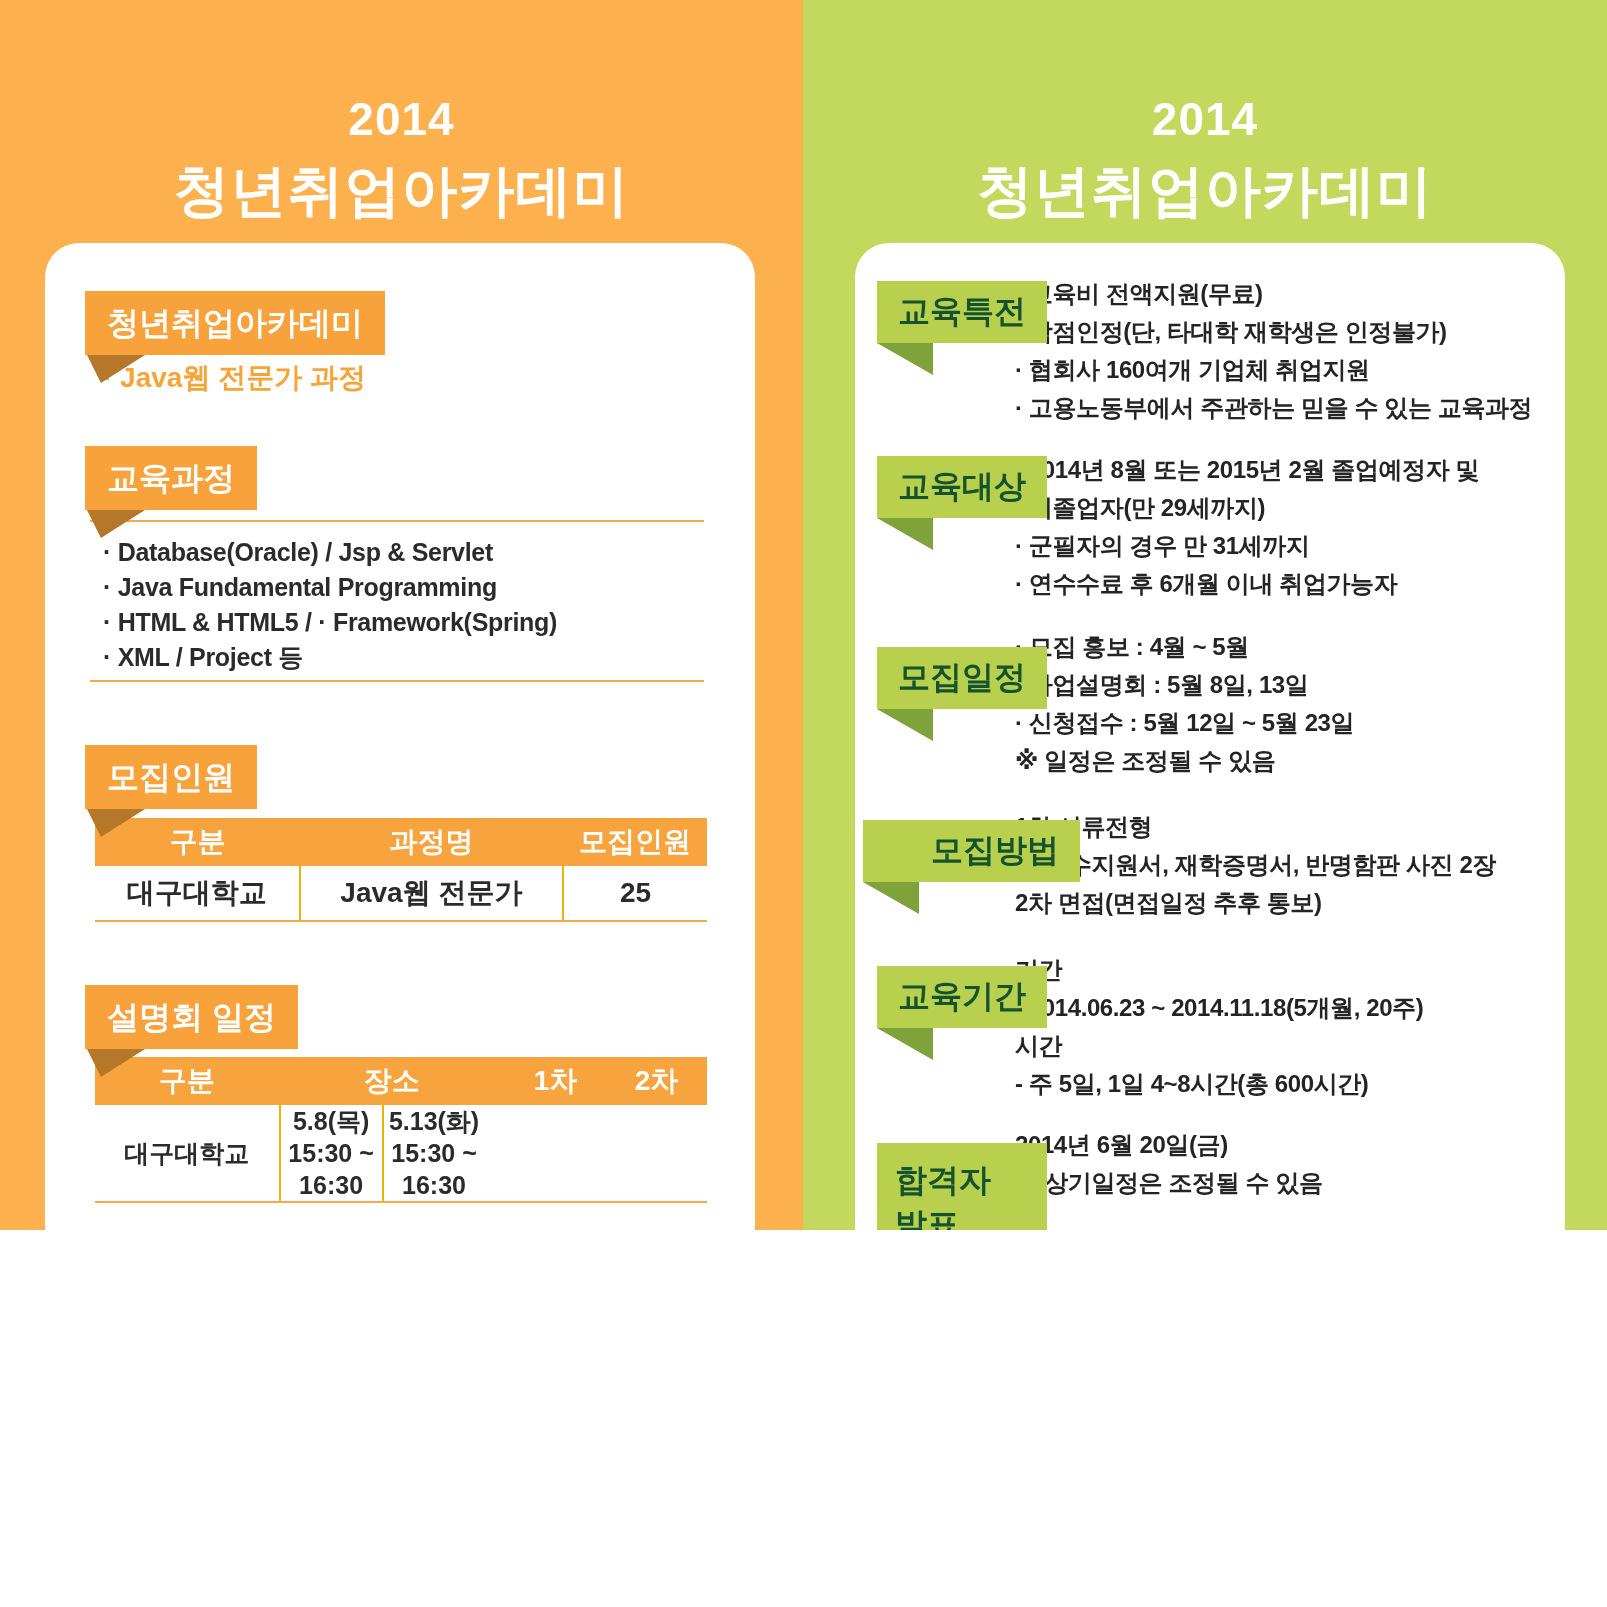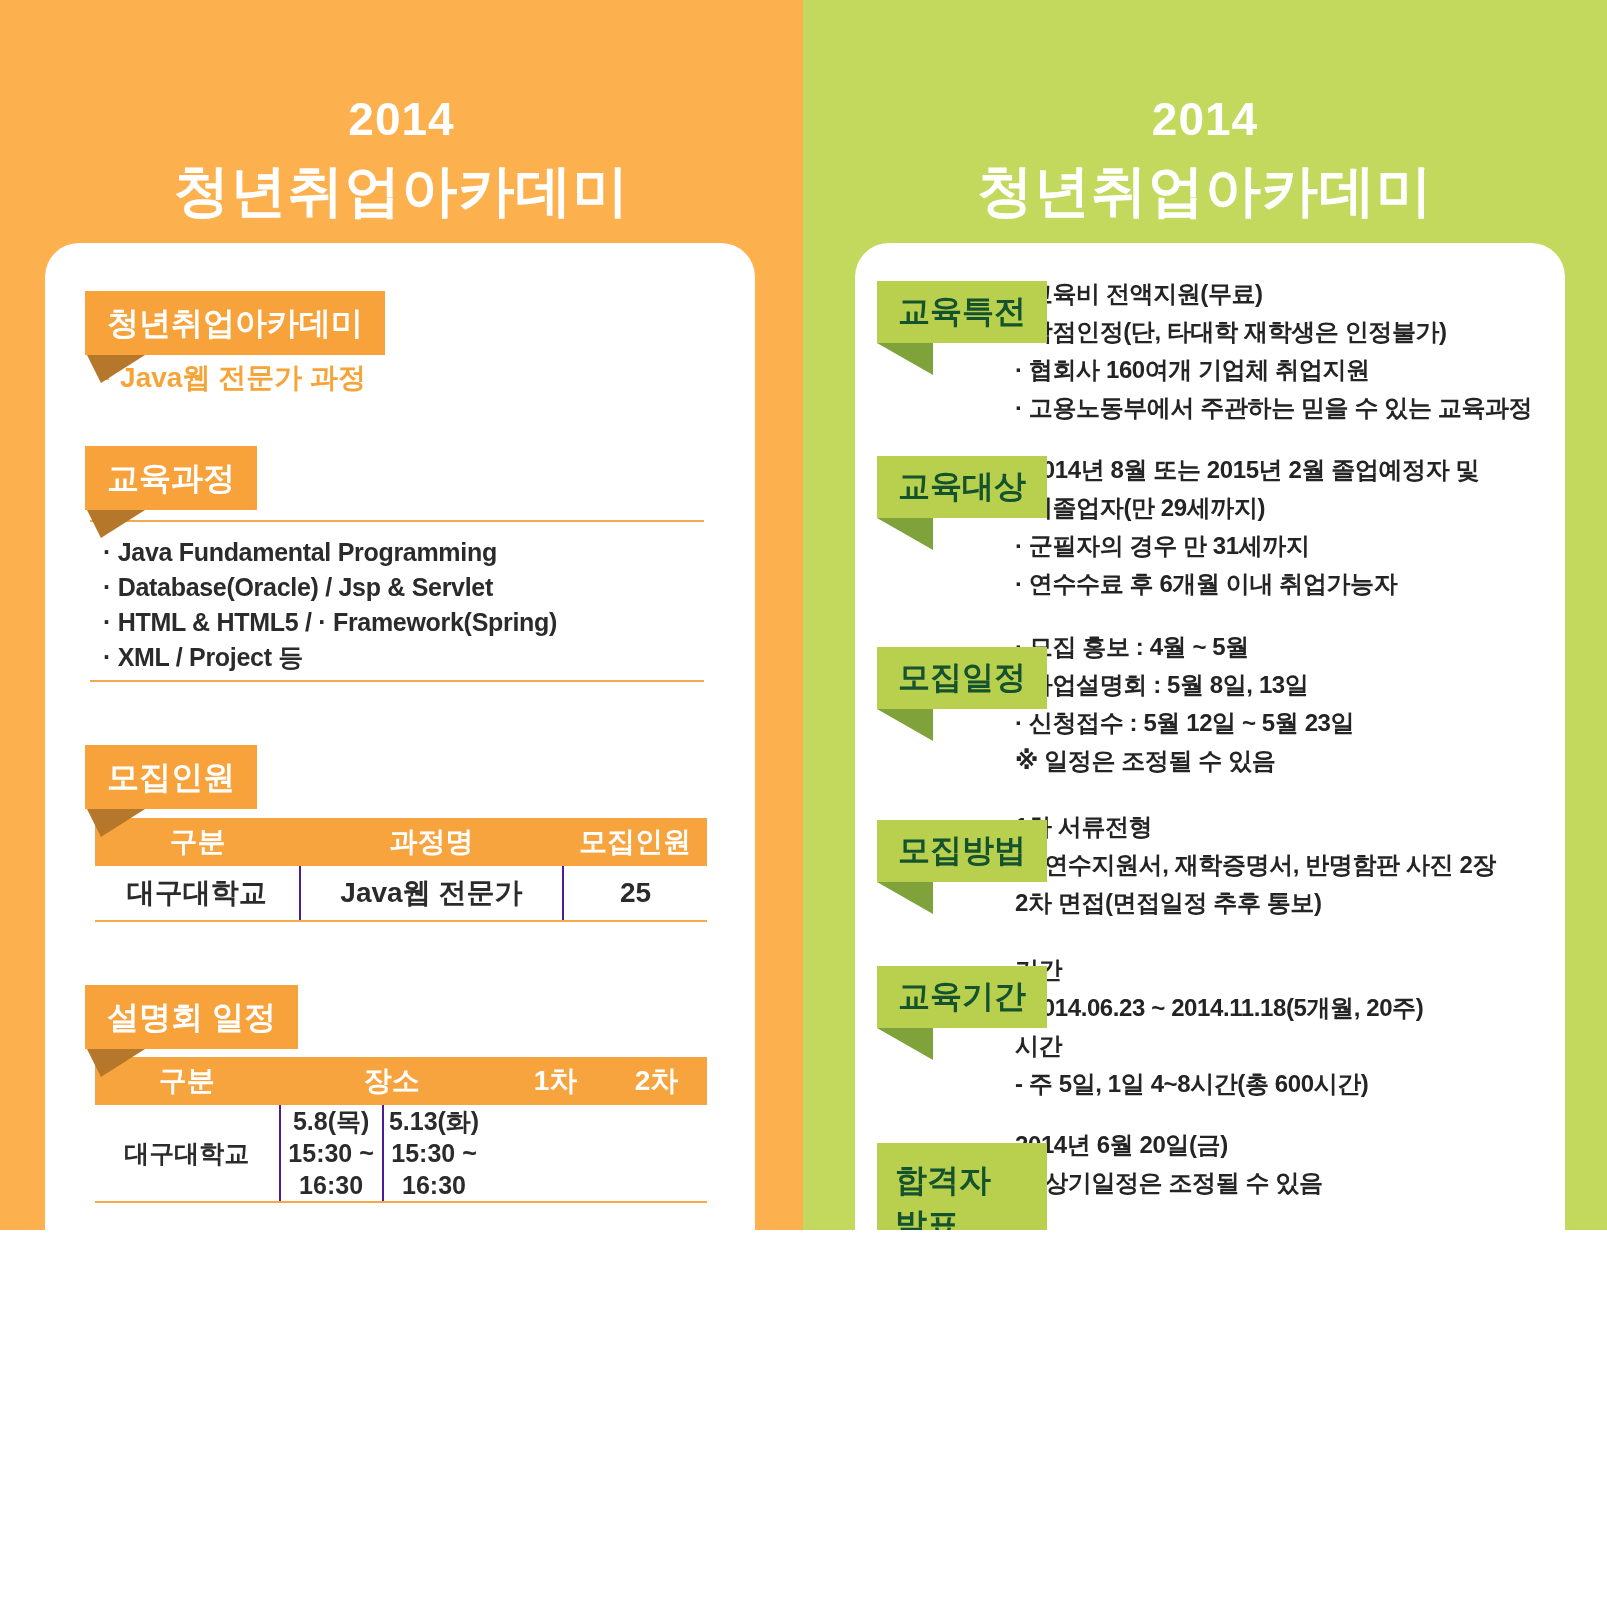--- a/index.html
+++ b/index.html
@@ -35,21 +35,21 @@
   .hline{position:absolute;left:45px;width:614px;height:2px;background:#F2AA4D;z-index:1;}
   .cur-list{position:absolute;left:58px;top:292px;color:#2B2B2B;font-weight:bold;
             font-size:25px;line-height:35px;letter-spacing:-0.3px;}
 
   .tbl{position:absolute;left:50px;width:612px;}
   .tbl-head{display:flex;background:#F8A43E;color:#fff;font-weight:bold;font-size:28px;height:48px;}
   .tbl-head .c{display:flex;align-items:center;justify-content:center;}
   .tbl-row{display:flex;align-items:stretch;border-bottom:2px solid #F5A94A;color:#2B2B2B;
            font-weight:bold;font-size:28px;}
   .tbl-row .c{display:flex;align-items:center;justify-content:center;text-align:center;}
-  .tbl-row .c + .c{border-left:2px solid #4c1d95;}
+  .tbl-row .c + .c{border-left:2px solid #eab308;}
   .t1 .c1{width:33.5%;} .t1 .c2{width:43%;} .t1 .c3{width:23.5%;}
   .t1 .tbl-row{height:54px;}
   .t2 .c1{width:30%;} .t2 .c2{width:37%;} .t2 .c3{width:16.5%;} .t2 .c4{width:16.5%;}
   .t2 .tbl-row{height:96px;}
   .t2 .tbl-row .c{font-size:25px;line-height:32px;white-space:pre-line;}
 
   .rsec-text{position:absolute;left:160px;width:530px;color:#242424;font-weight:bold;
              font-size:24px;line-height:38px;letter-spacing:-0.4px;}
   .rsec-text .indent{padding-left:14px;}
 
@@ -67,22 +67,22 @@
     </div>
 
     <div class="card lc">
 
       <div class="obadge" style="left:40px;top:48px;">청년취업아카데미</div>
       <div class="intro-item">· Java웹 전문가 과정</div>
 
       <div class="hline" style="top:277px;"></div>
       <div class="obadge" style="left:40px;top:203px;">교육과정</div>
       <div class="cur-list">
+        <div>· Database(Oracle) / Jsp &amp; Servlet</div>
         <div>· Java Fundamental Programming</div>
-        <div>· Database(Oracle) / Jsp &amp; Servlet</div>
         <div>· HTML &amp; HTML5 / · Framework(Spring)</div>
         <div>· XML / Project 등</div>
       </div>
       <div class="hline" style="top:437px;"></div>
 
       <div class="obadge" style="left:40px;top:502px;">모집인원</div>
       <div class="tbl t1" style="top:575px;">
         <div class="tbl-head">
           <div class="c c1">구분</div>
           <div class="c c2">과정명</div>
@@ -227,21 +227,21 @@
       </div>
 
       <div class="gbadge" style="left:22px;top:404px;">모집일정</div>
       <div class="rsec-text" style="top:385px;">
         <div>· 모집 홍보 : 4월 ~ 5월</div>
         <div>· 사업설명회 : 5월 8일, 13일</div>
         <div>· 신청접수 : 5월 12일 ~ 5월 23일</div>
         <div>※ 일정은 조정될 수 있음</div>
       </div>
 
-      <div class="gbadge" style="left:22px;top:577px;">모집방법</div>
+      <div class="gbadge" style="left:8px;top:577px;padding-left:47px;">모집방법</div>
       <div class="rsec-text" style="top:565px;">
         <div>1차 서류전형</div>
         <div>※ 연수지원서, 재학증명서, 반명함판 사진 2장</div>
         <div>2차 면접(면접일정 추후 통보)</div>
       </div>
 
       <div class="gbadge" style="left:22px;top:723px;">교육기간</div>
       <div class="rsec-text" style="top:708px;">
         <div>기간</div>
         <div>- 2014.06.23 ~ 2014.11.18(5개월, 20주)</div>

